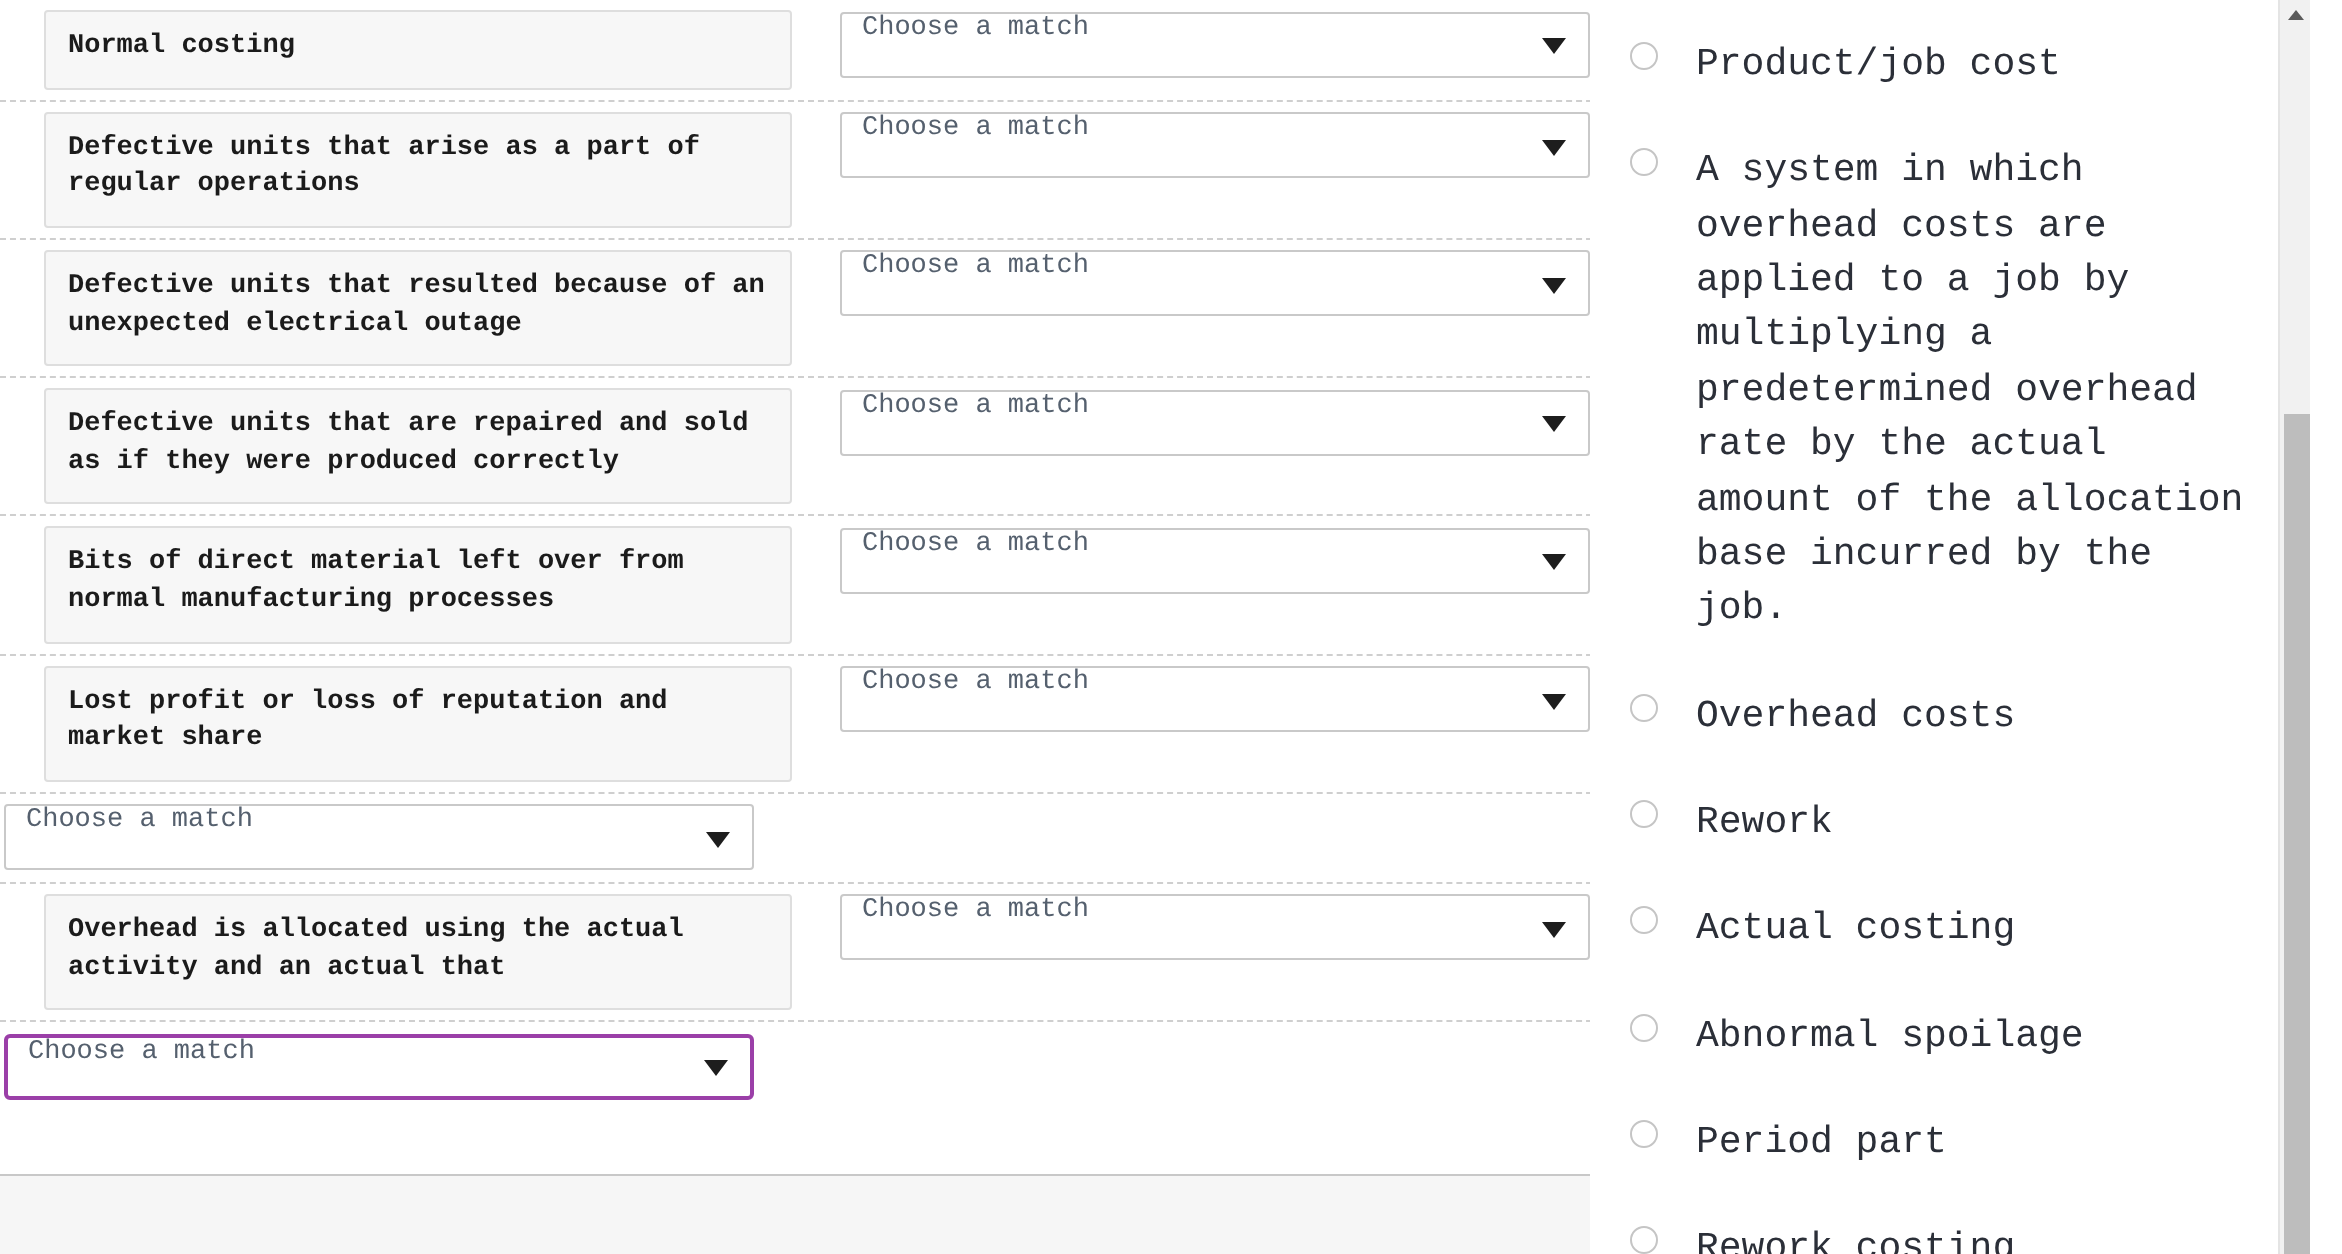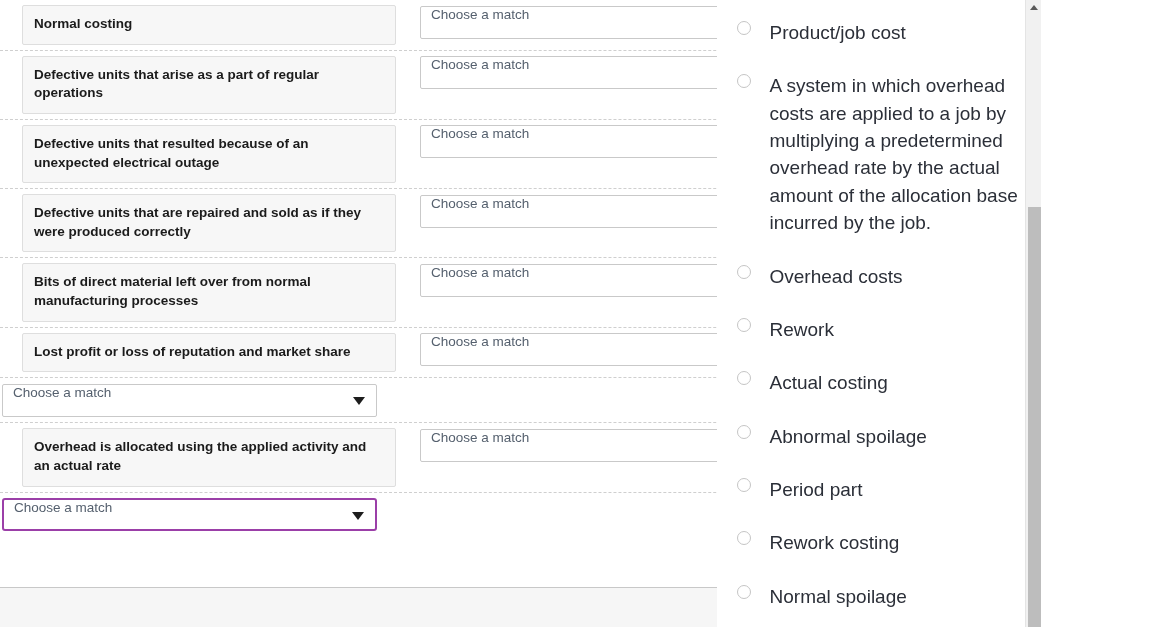--- a/index.html
+++ b/index.html
@@ -6,24 +6,25 @@
   * { box-sizing: border-box; }
   html, body {
     margin: 0; padding: 0;
     width: 1171px; height: 627px;
     background: #ffffff;
     font-family: "Liberation Sans", "DejaVu Sans", sans-serif;
     overflow: hidden;
   }
   #root {
     position: relative;
-    width: 1041px;
+    width: 1155px;
     height: 627px;
     display: flex;
     background: #ffffff;
+    font-family: Liberation Mono, monospace;
   }
 
   
   .left-pane {
     position: relative;
     width: 806px;
     height: 627px;
     background: #ffffff;
     overflow: hidden;
   }
@@ -258,21 +259,21 @@
         <div class="pair-row">
           <div class="select-cell">
             <div class="match-select">
               <span class="select-label">Choose a match</span>
               <span class="caret"></span>
             </div>
           </div>
         </div>
         <div class="pair-row">
           <div class="prompt-cell">
-            <div class="prompt-box">Overhead is allocated using the applied activity and an actual rate</div>
+            <div class="prompt-box">Overhead is allocated using the actual activity and an actual that</div>
           </div>
           <div class="select-cell">
             <div class="match-select">
               <span class="select-label">Choose a match</span>
               <span class="caret"></span>
             </div>
           </div>
         </div>
         <div class="pair-row">
           <div class="select-cell">

